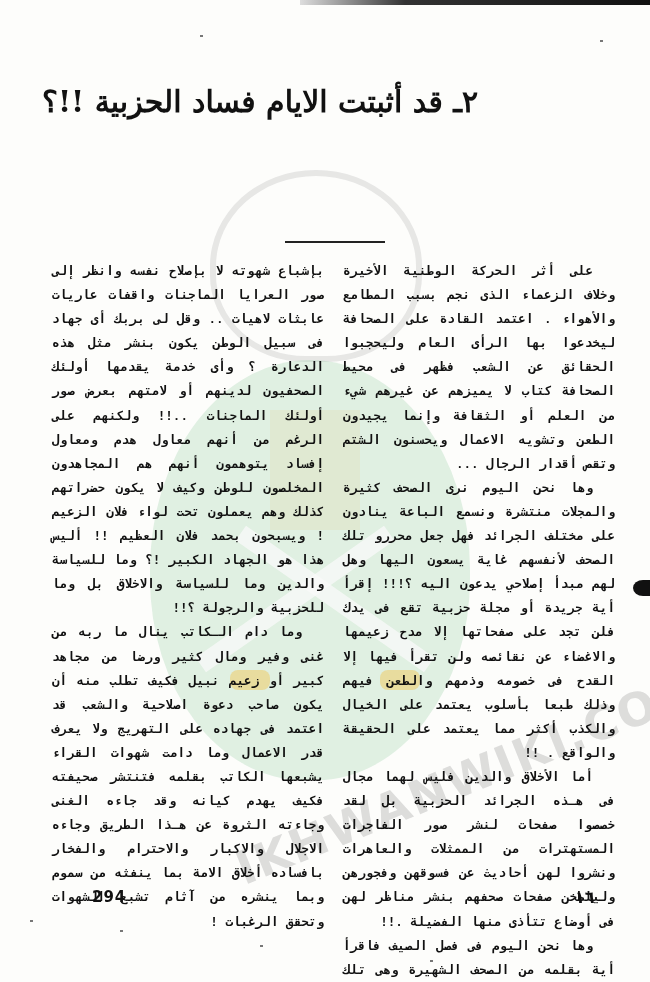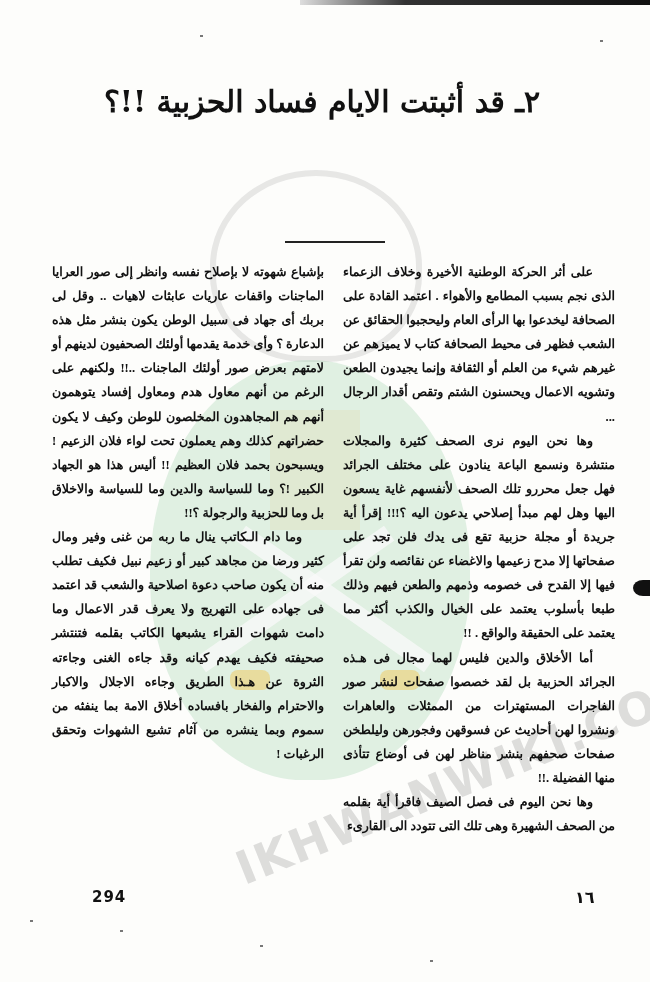--- a/index.html
+++ b/index.html
@@ -17,36 +17,36 @@
   .wm-emblem { position:absolute; left:60px; top:20px; width:200px; height:180px; border:6px solid rgba(190,190,190,0.35); border-radius:50% 50% 45% 45%; }
   .wm-shield { position:absolute; left:0; top:210px; width:320px; height:420px; background:rgba(170,215,180,0.35); border-radius:50% 50% 48% 48%; }
   .wm-book { position:absolute; left:120px; top:260px; width:90px; height:120px; background:rgba(225,225,190,0.45); }
   .wm-sword1 { position:absolute; left:70px; top:440px; width:230px; height:18px; background:rgba(250,250,250,0.75); transform:rotate(35deg); }
   .wm-sword2 { position:absolute; left:30px; top:440px; width:230px; height:18px; background:rgba(250,250,250,0.75); transform:rotate(-35deg); }
   .wm-handle1 { position:absolute; left:80px; top:520px; width:40px; height:20px; background:rgba(240,200,90,0.5); border-radius:8px; }
   .wm-handle2 { position:absolute; left:230px; top:520px; width:40px; height:20px; background:rgba(240,200,90,0.5); border-radius:8px; }
   .wm-text { position:absolute; left:70px; top:600px; font-size:46px; font-weight:bold; color:rgba(160,160,160,0.35); transform:rotate(-22deg); letter-spacing:2px; font-family:"DejaVu Sans", sans-serif; }
 
   .heading1 {
-    position:absolute; right:48px; top:82px; width:560px; text-align:center; direction:rtl;
+    position:absolute; right:48px; top:82px; width:560px; text-align:left; direction:rtl;
     font-family:"DejaVu Serif", serif; font-size:30px; font-weight:bold; line-height:40px;
   }
   .heading2 {
     position:absolute; right:48px; top:128px; width:560px; text-align:center; direction:rtl;
     font-family:"DejaVu Serif", serif; font-size:15px; line-height:22px; padding-right:20px; box-sizing:border-box;
   }
   .heading3 {
     position:absolute; right:48px; top:177px; width:560px; text-align:right; direction:rtl;
     font-family:"DejaVu Serif", serif; font-size:30px; font-weight:bold; line-height:44px;
   }
   .divider { position:absolute; left:285px; top:241px; width:100px; height:2px; background:#222; }
 
   .column {
     position:absolute; top:260px; direction:rtl; text-align:justify;
-    font-family:Liberation Serif, serif; font-size:12.6px; line-height:24.1px; font-weight:bold;
+    font-family:Liberation Mono, monospace; font-size:12.6px; line-height:24.1px; font-weight:bold;
   }
   .col-right { left:343px; width:272px; }
   .col-left { left:52px; width:272px; }
   .column p { margin:0; }
   .column p.indent { text-indent:22px; }
   .column p.gap { }
 
   .page-num-left { position:absolute; left:92px; top:888px; font-family:"DejaVu Sans", sans-serif; font-weight:bold; font-size:15px; letter-spacing:1px; }
   .page-num-right { position:absolute; left:575px; top:888px; font-family:"DejaVu Sans", sans-serif; font-weight:bold; font-size:16px; }
   .edge-mark { position:absolute; left:633px; top:580px; width:20px; height:16px; background:#111; border-radius:50% 0 0 50%; }

